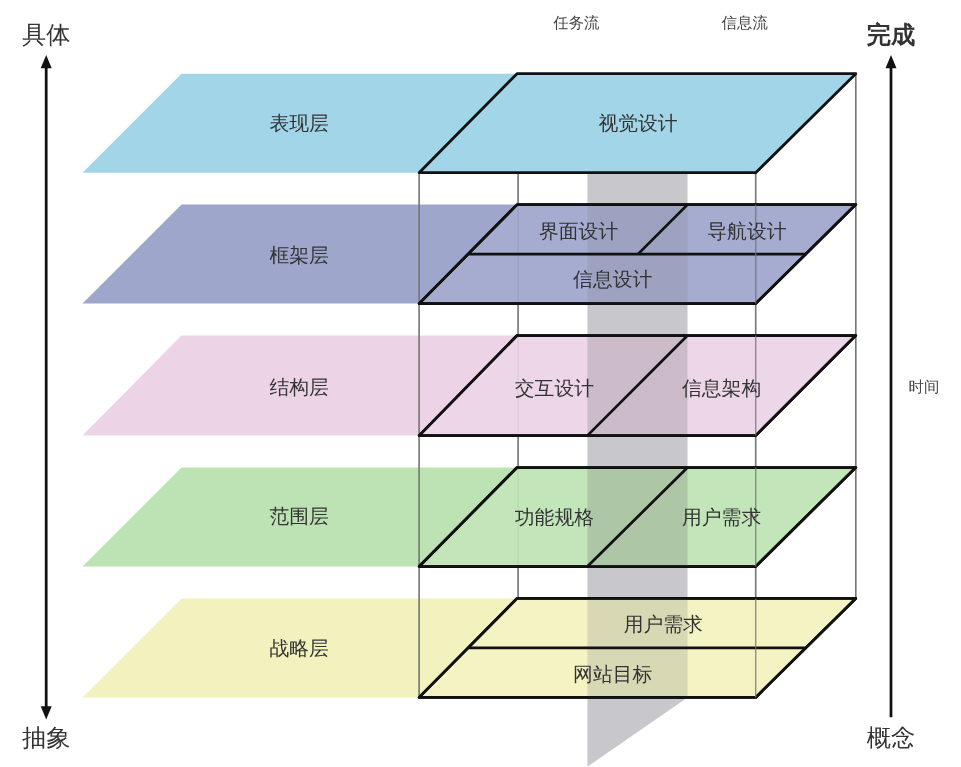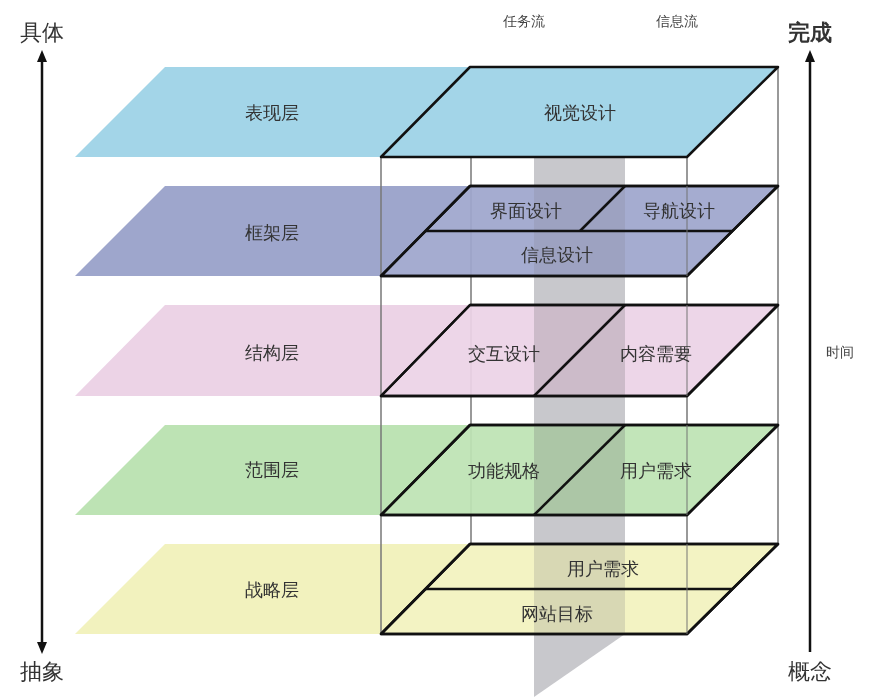--- a/index.html
+++ b/index.html
@@ -98,19 +98,19 @@
 <div class="lbl" style="left:272px;top:470px;">范围层</div>
 <div class="lbl" style="left:272px;top:590px;">战略层</div>
 
 <div class="lbl" style="left:580px;top:113px;">视觉设计</div>
 
 <div class="lbl" style="left:526px;top:211px;">界面设计</div>
 <div class="lbl" style="left:679px;top:211px;">导航设计</div>
 <div class="lbl" style="left:557px;top:255px;">信息设计</div>
 
 <div class="lbl" style="left:504px;top:354px;">交互设计</div>
-<div class="lbl" style="left:656px;top:354px;">内容需要</div>
+<div class="lbl" style="left:656px;top:354px;">信息架构</div>
 
 <div class="lbl" style="left:504px;top:471px;">功能规格</div>
 <div class="lbl" style="left:656px;top:471px;">用户需求</div>
 
 <div class="lbl" style="left:603px;top:569px;">用户需求</div>
 <div class="lbl" style="left:557px;top:614px;">网站目标</div>
 
 </body></html>

